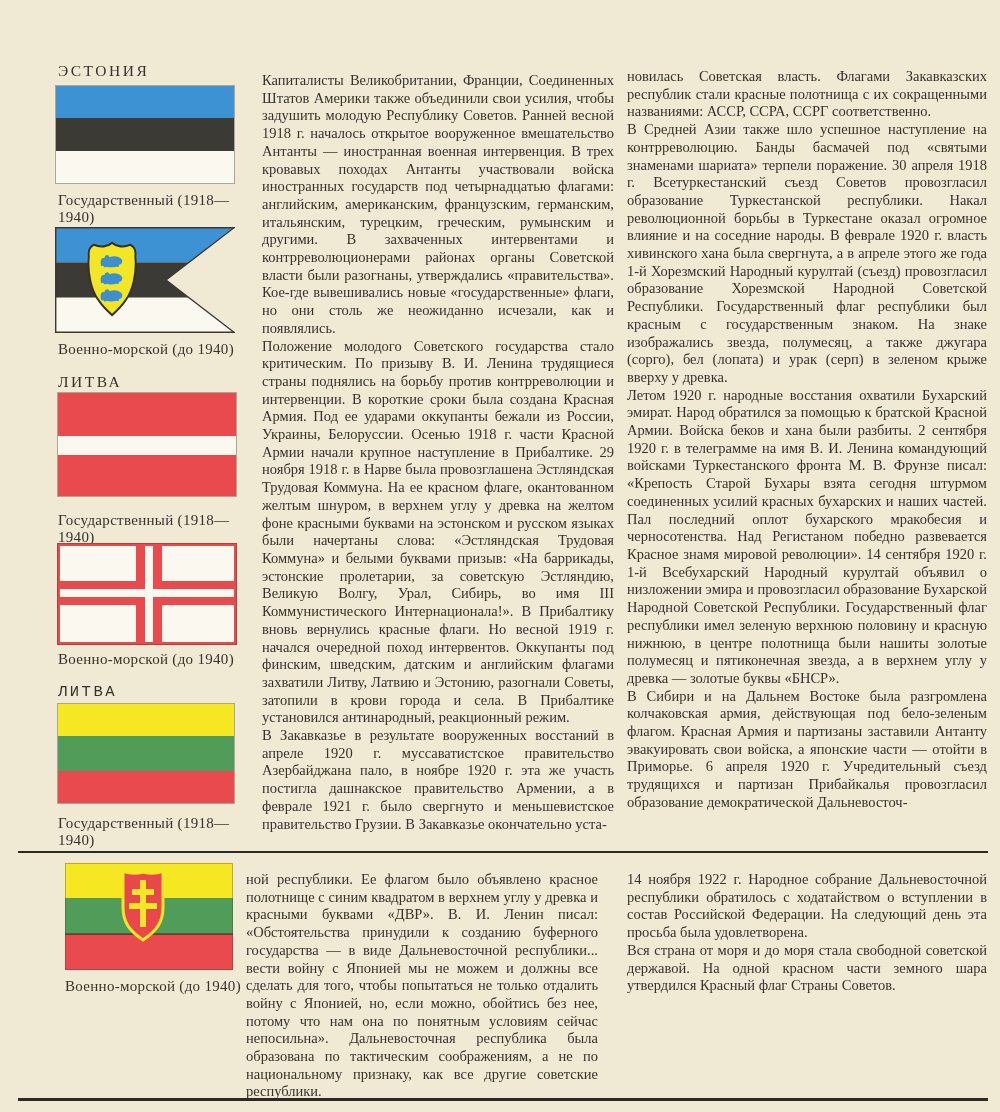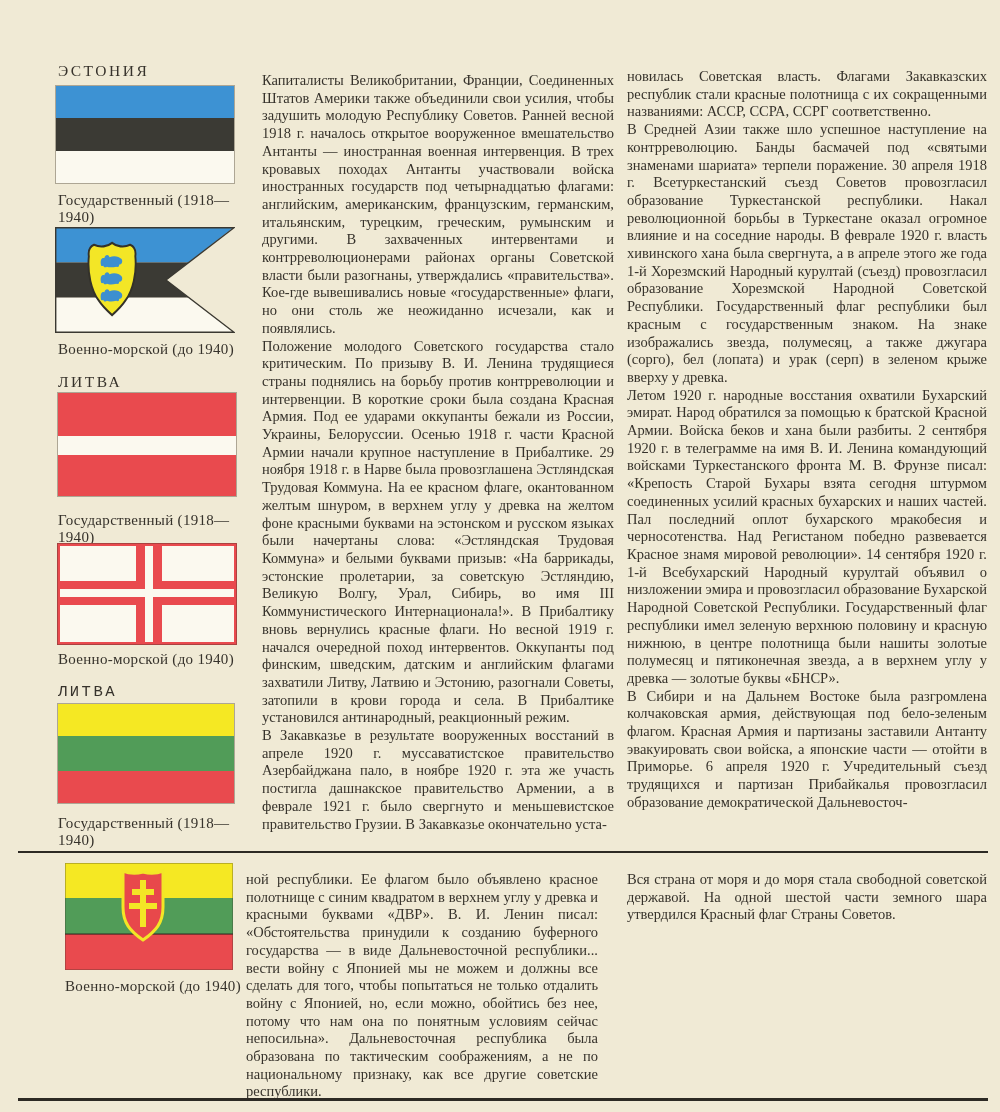--- a/index.html
+++ b/index.html
@@ -132,16 +132,17 @@
   <p>В Сибири и на Дальнем Востоке была разгромлена колчаковская армия, действующая под бело-зеленым флагом. Красная Армия и партизаны заставили Антанту эвакуировать свои войска, а японские части — отойти в Приморье. 6 апреля 1920 г. Учредительный съезд трудящихся и партизан Прибайкалья провозгласил образование демократической Дальневосточ-</p>
 </div>
 
 <div class="abs rule" style="left:18px;top:851px;width:970px;height:2px;"></div>
 
 <div class="abs text-col" style="left:246px;top:861px;width:352px;">
   <p>ной республики. Ее флагом было объявлено красное полотнище с синим квадратом в верхнем углу у древка и красными буквами «ДВР». В. И. Ленин писал: «Обстоятельства принудили к созданию буферного государства — в виде Дальневосточной республики... вести войну с Японией мы не можем и должны все сделать для того, чтобы попытаться не только отдалить войну с Японией, но, если можно, обойтись без нее, потому что нам она по понятным условиям сейчас непосильна». Дальневосточная республика была образована по тактическим соображениям, а не по национальному признаку, как все другие советские республики.</p>
 </div>
 
 <div class="abs text-col" style="left:627px;top:861px;width:360px;">
-  <p>Вся страна от моря и до моря стала свободной советской державой. На одной шестой части земного шара утвердился Красный флаг Страны Советов.</p>
+  <p>14 ноября 1922 г. Народное собрание Дальневосточной республики обратилось с ходатайством о вступлении в состав Российской Федерации. На следующий день эта просьба была удовлетворена.</p>
+  <p>Вся страна от моря и до моря стала свободной советской державой. На одной красном части земного шара утвердился Красный флаг Страны Советов.</p>
 </div>
 
 <div class="abs rule" style="left:18px;top:1098px;width:970px;height:3px;"></div>
 
 </body></html>

